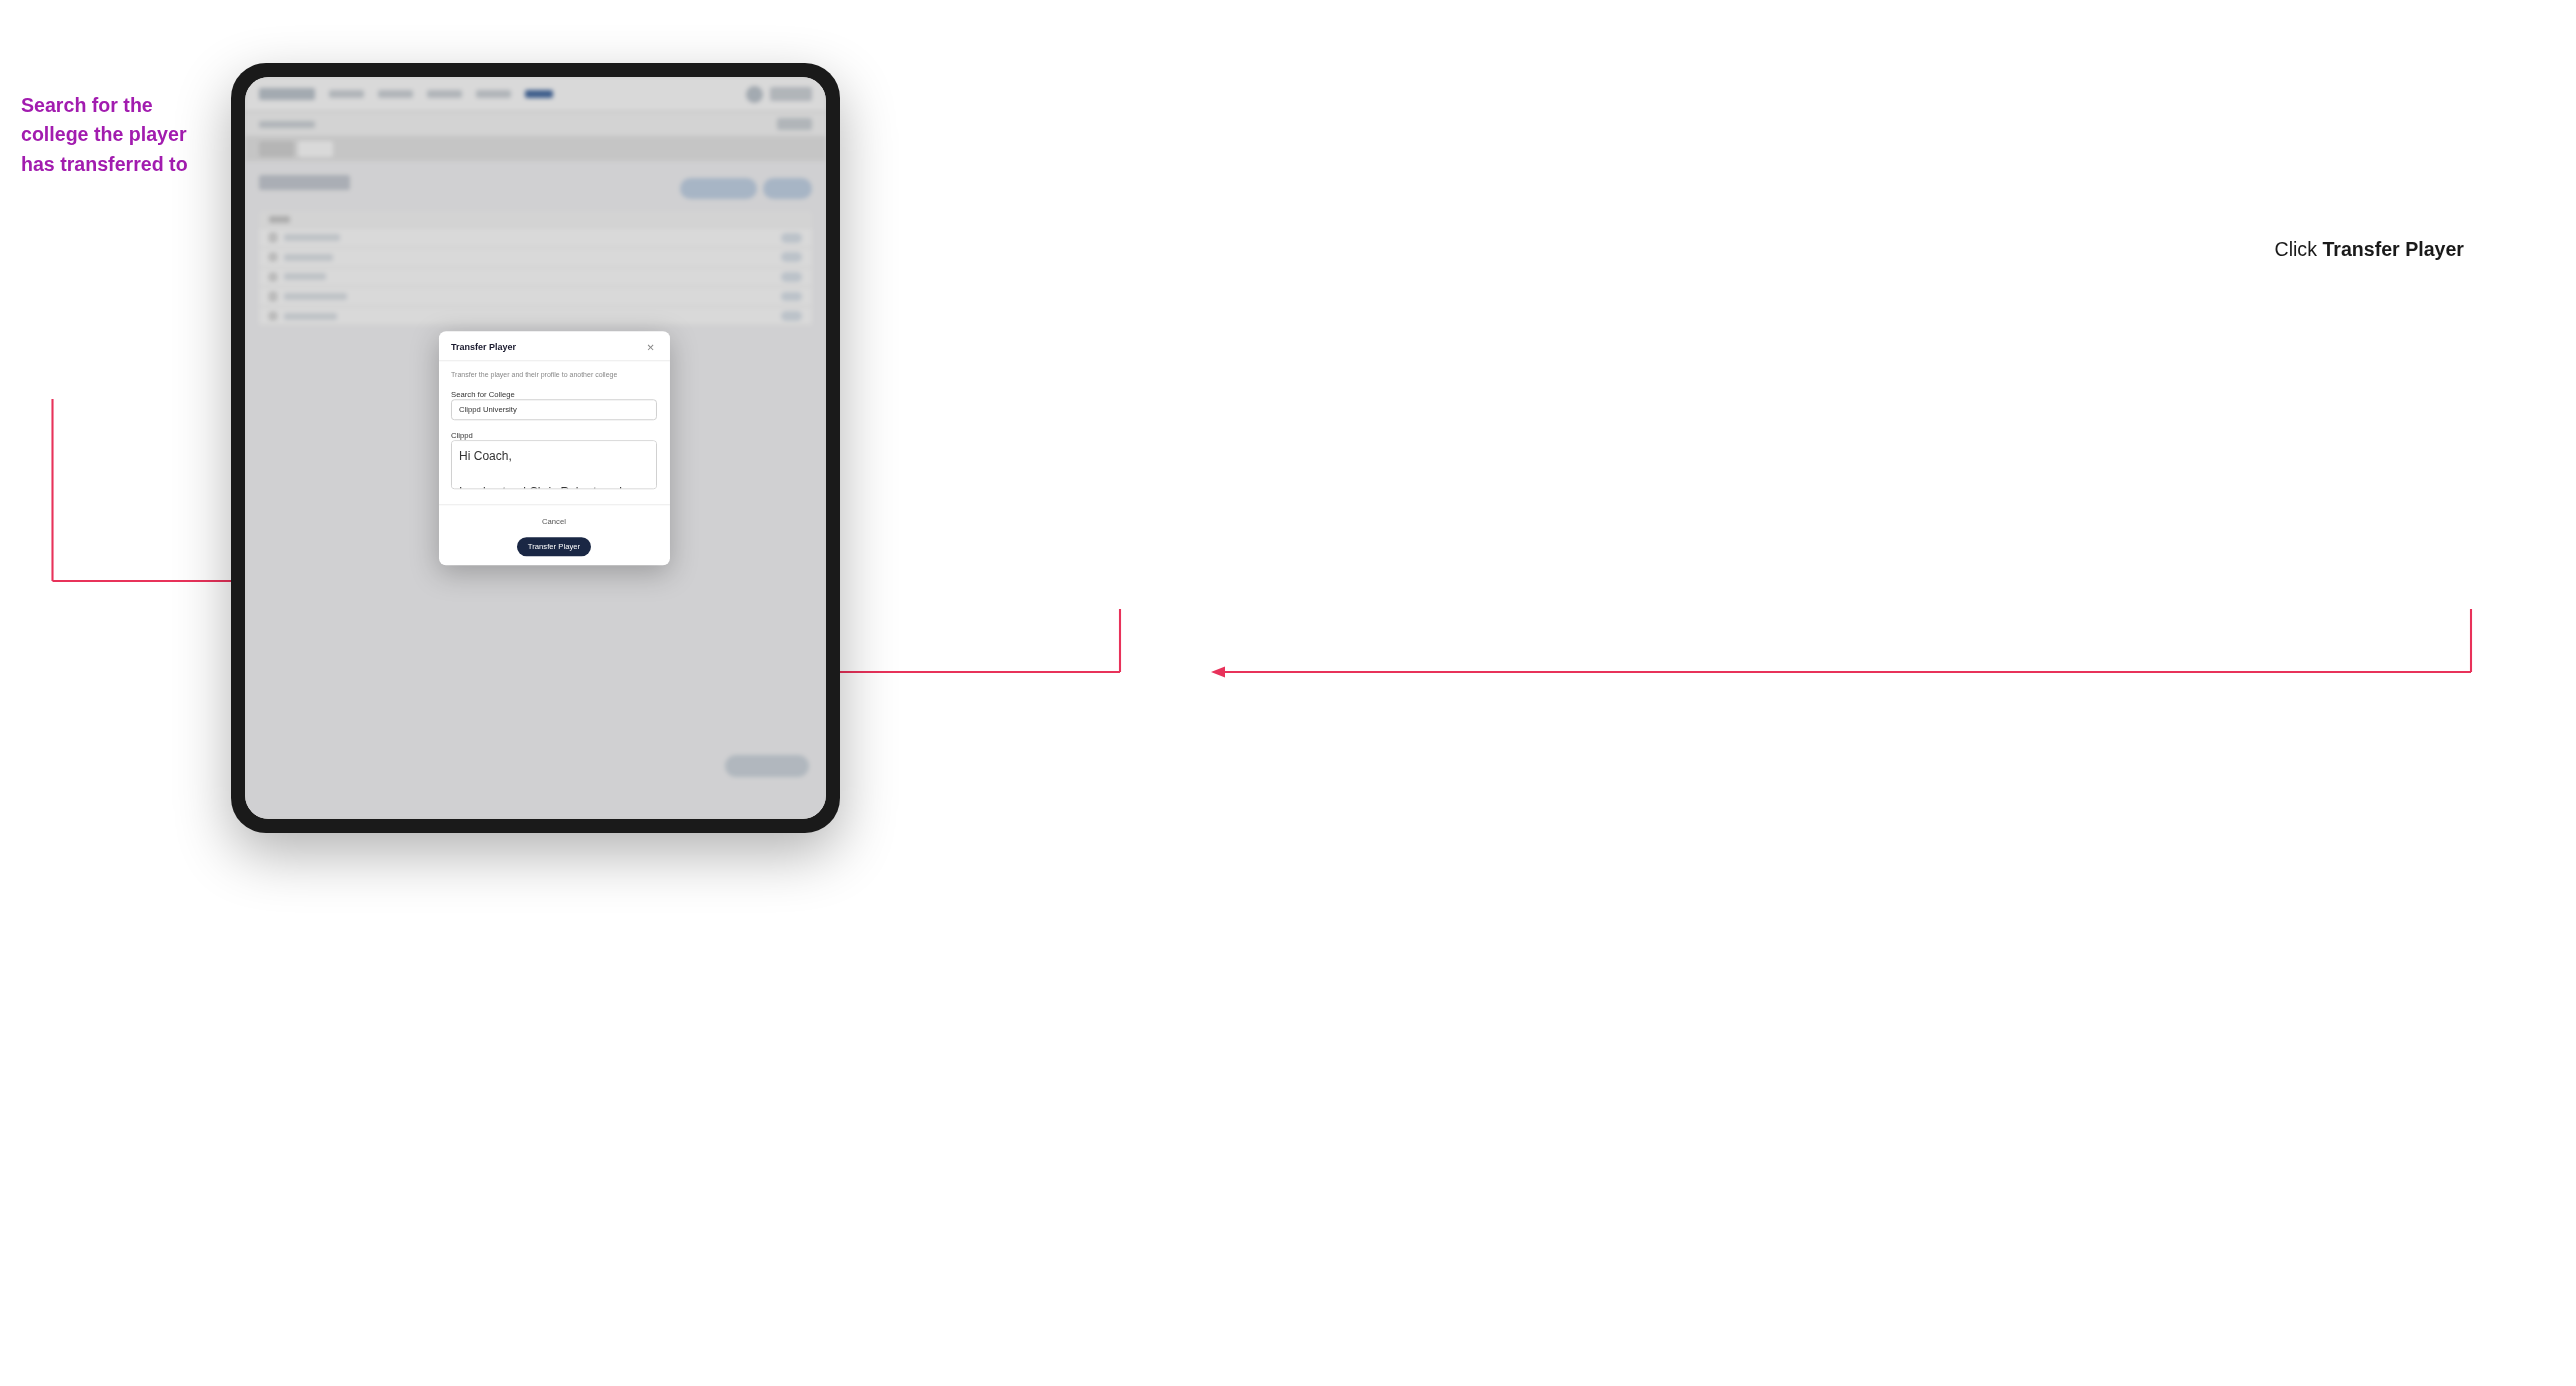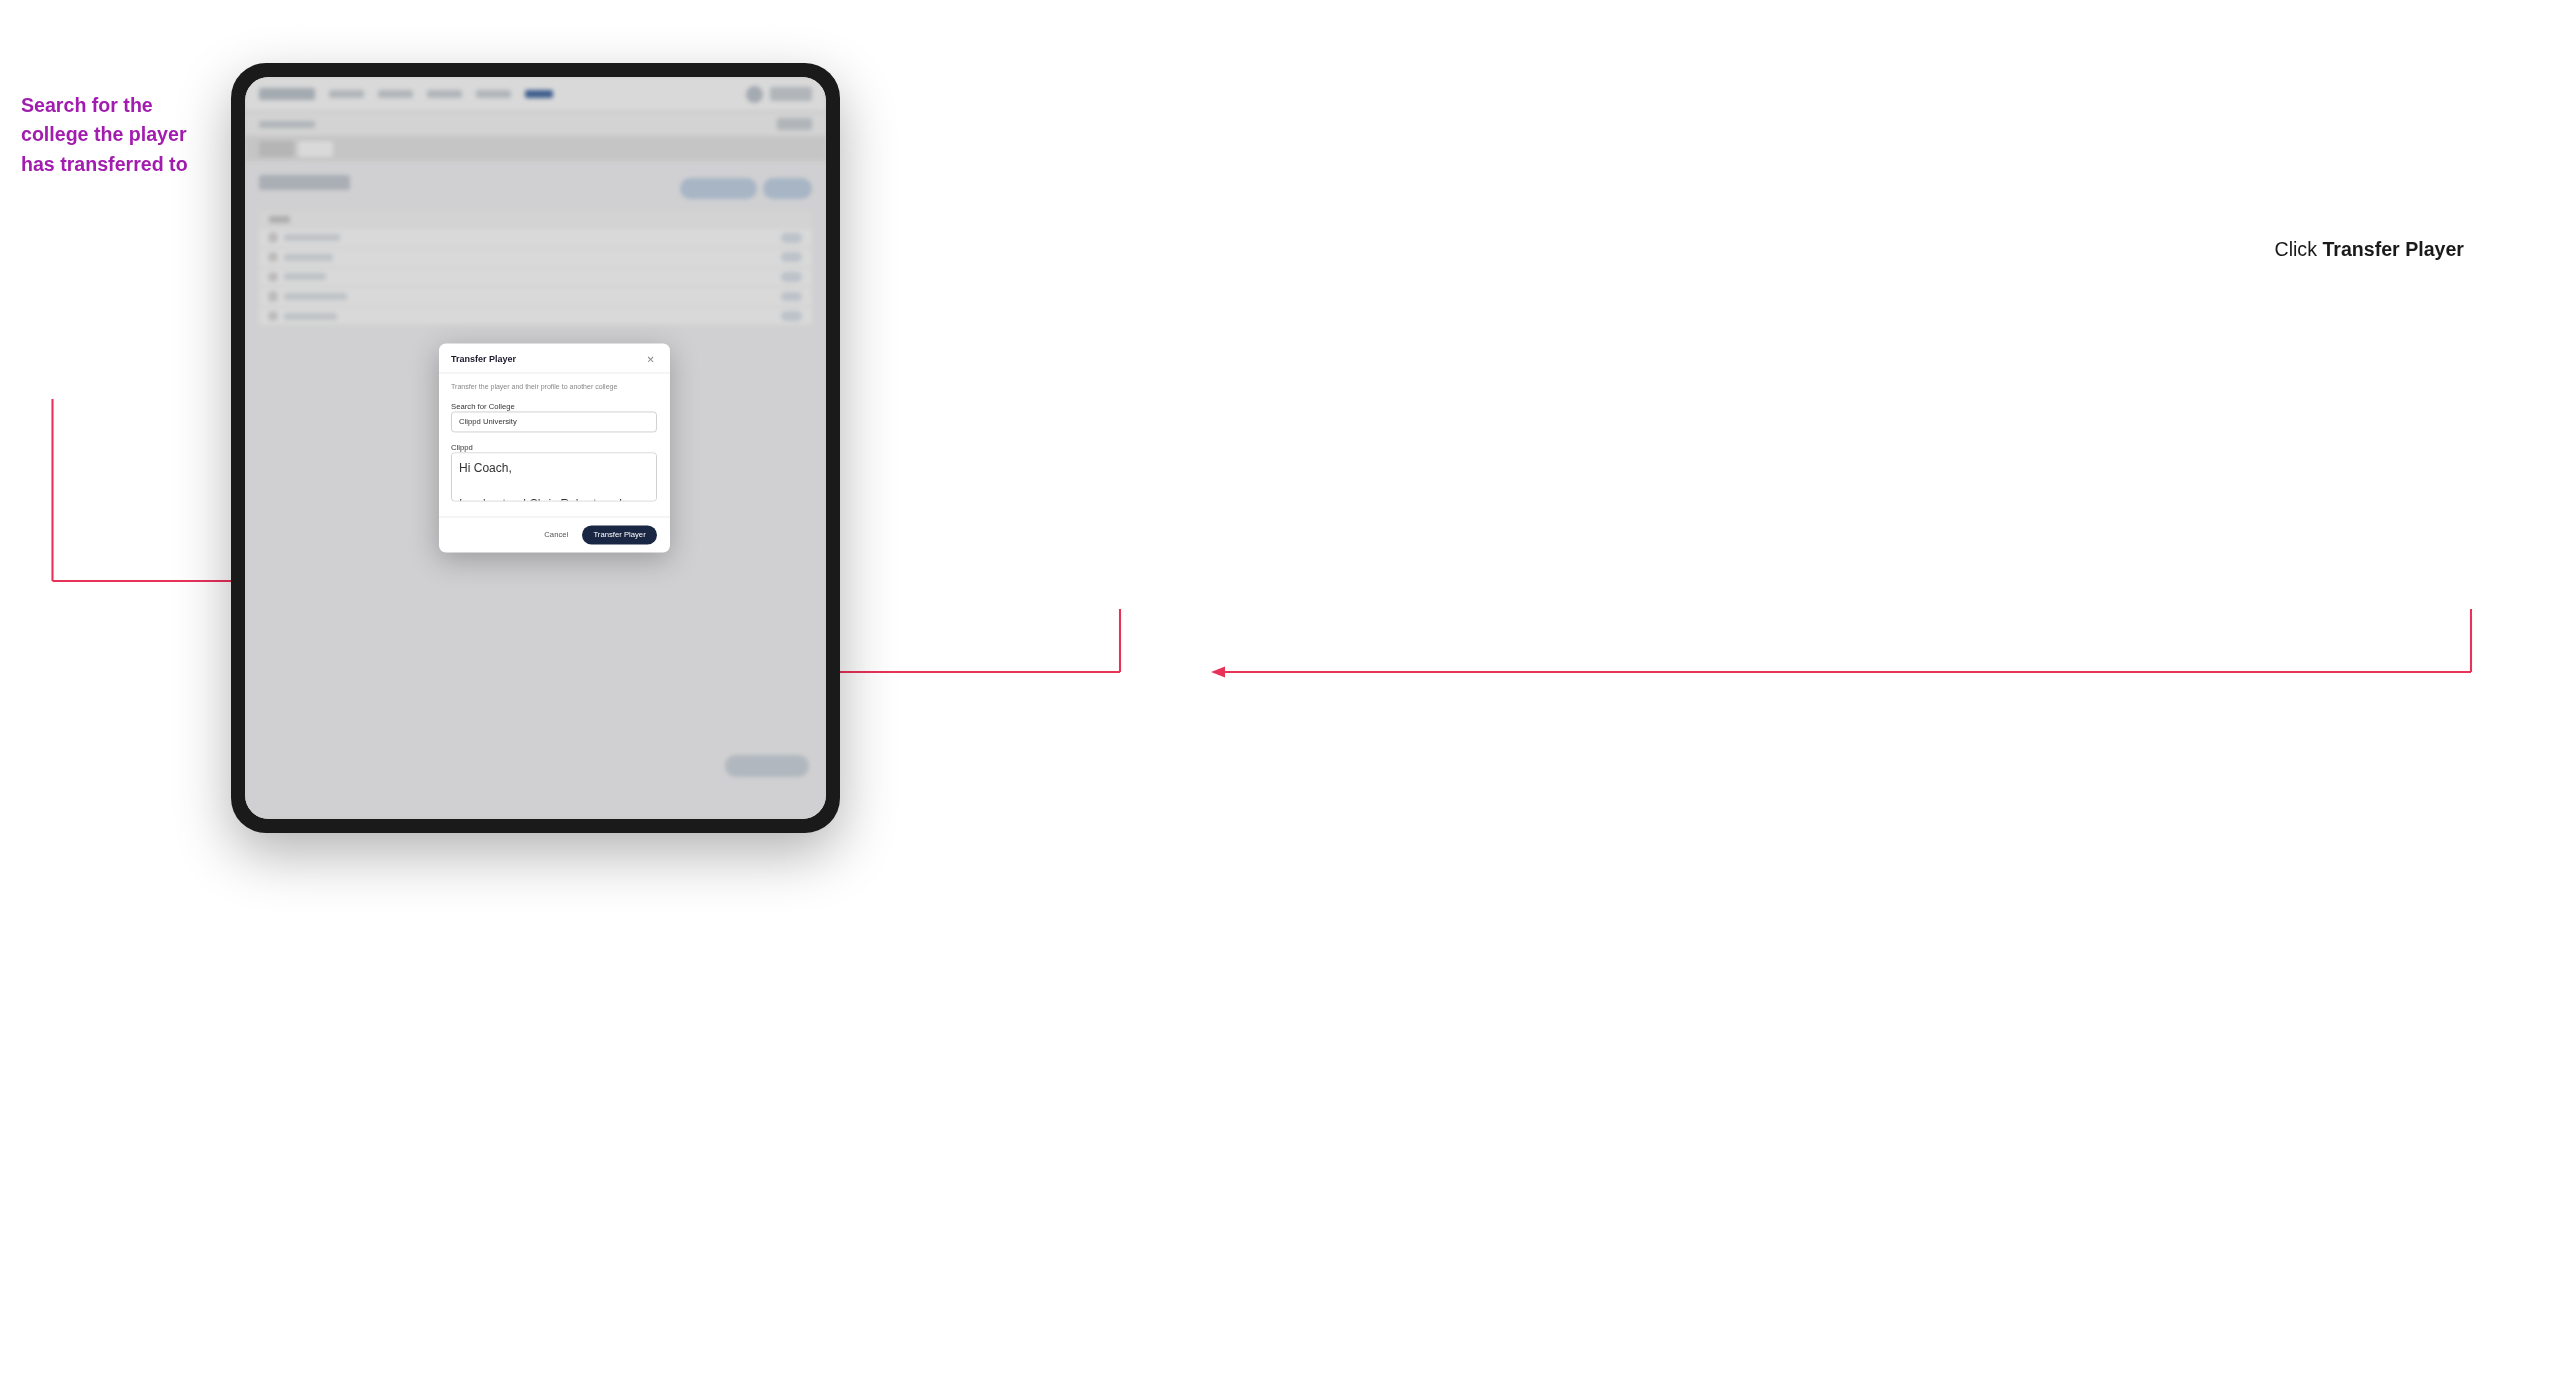--- a/index.html
+++ b/index.html
@@ -326,20 +326,21 @@
       line-height: 1.5;
     }
 
     .modal-footer {
       display: flex;
       align-items: center;
       justify-content: flex-end;
       padding: 8.4px 12.6px;
       border-top: 0.7px solid #ebebeb;
       gap: 7px;
+      flex-direction: column;
     }
 
     .btn-cancel {
       background: none;
       border: none;
       font-size: 7.7px;
       color: #555;
       cursor: pointer;
       padding: 4.2px 7px;
     }

